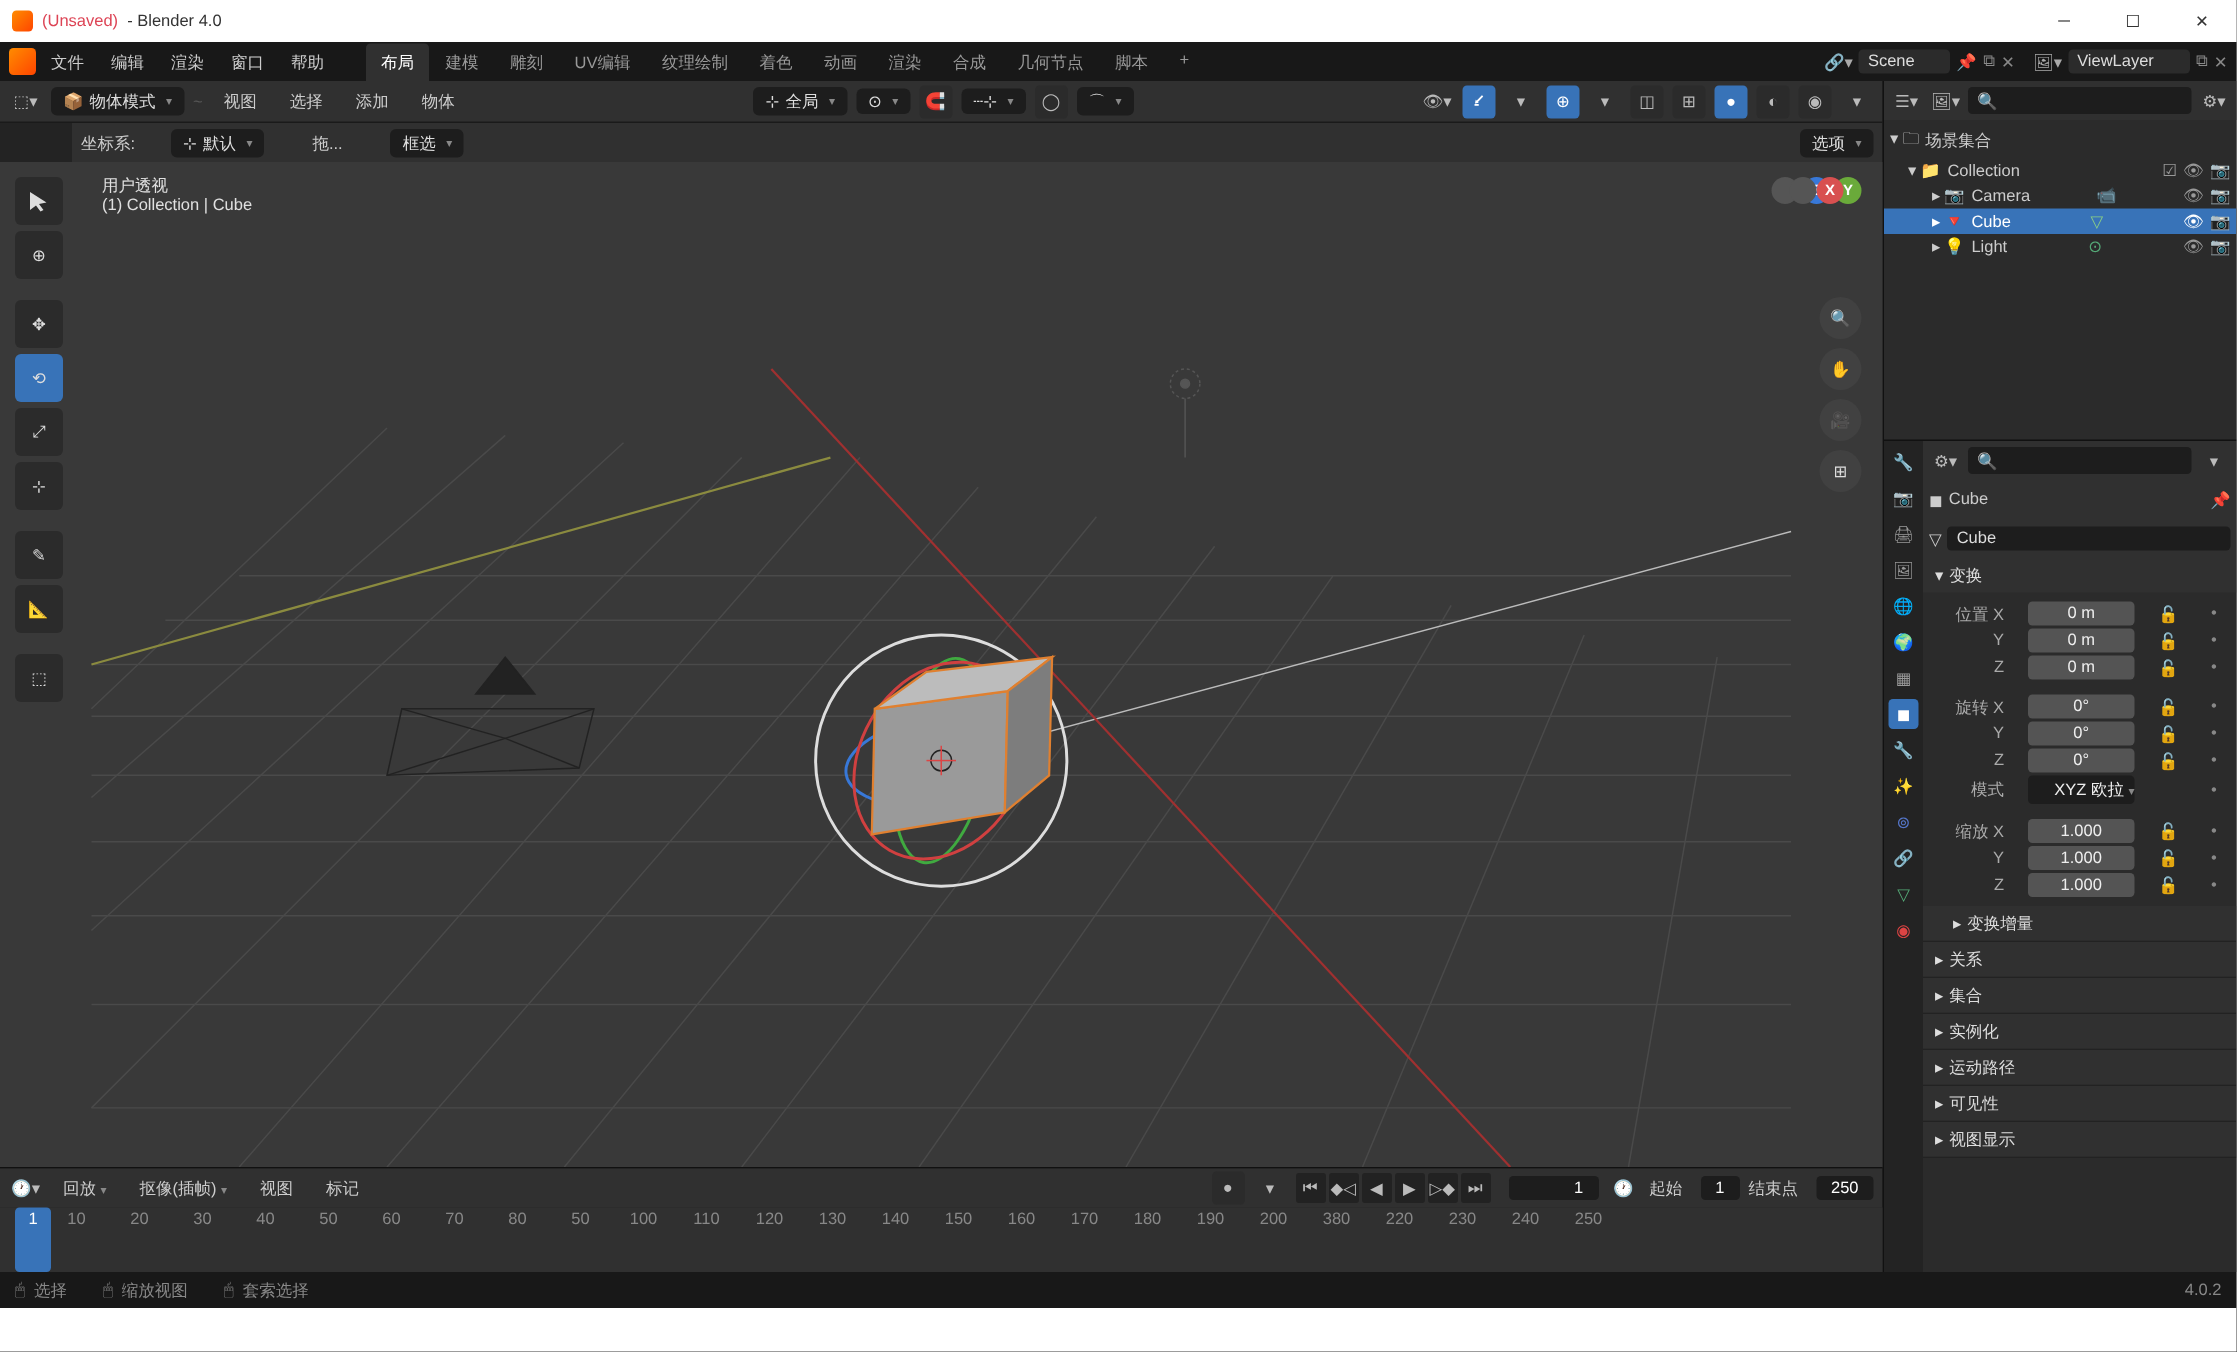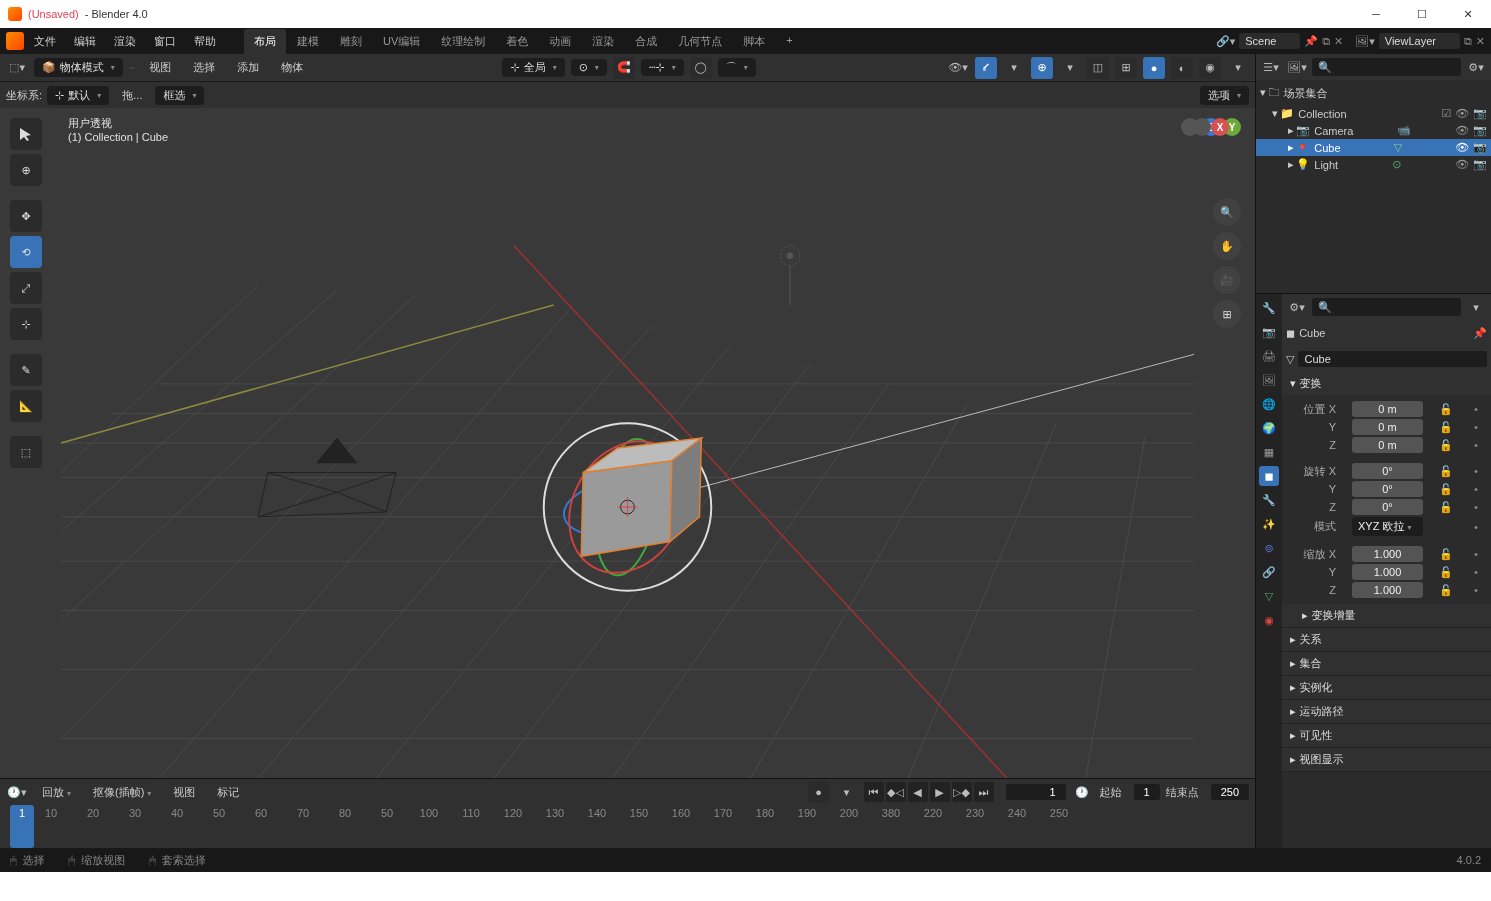--- a/index.html
+++ b/index.html
@@ -19,21 +19,21 @@
 .scene-info { margin-left: auto; display: flex; align-items: center; gap: 4px; }
 .scene-box { background: #2b2b2b; border-radius: 3px; padding: 2px 24px 2px 6px; display: flex; align-items: center; gap: 4px; color: #ddd; }
 .main-body { flex: 1; display: flex; min-height: 0; }
 .viewport-col { flex: 1; display: flex; flex-direction: column; min-width: 0; }
 .view-header { height: 28px; background: #303030; display: flex; align-items: center; padding: 0 6px; gap: 6px; border-bottom: 1px solid #1a1a1a; }
 .dd { background: #1d1d1d; border-radius: 4px; padding: 2px 8px; display: flex; align-items: center; gap: 4px; color: #ddd; cursor: pointer; }
 .caret::after { content: "▾"; font-size: 8px; margin-left: 3px; color: #888; }
 .hdr-btn { width: 22px; height: 22px; display: flex; align-items: center; justify-content: center; border-radius: 3px; cursor: pointer; color: #bbb; }
 .hdr-btn.active { background: #3873b8; color: #fff; }
 .hdr-btn.toggle { background: #2b2b2b; }
-.view-subheader { height: 26px; background: #303030; display: flex; align-items: center; padding: 0 6px; gap: 5px; }
+.view-subheader { height: 26px; background: #303030; display: flex; align-items: center; padding: 0 6px; gap: 24px; margin-left: 48px; }
 .viewport-wrap { flex: 1; display: flex; min-height: 0; position: relative; }
 .toolbar { width: 40px; background: rgba(35,35,35,.0); display: flex; flex-direction: column; gap: 4px; padding: 4px; position: absolute; left: 6px; top: 6px; z-index: 5; }
 .tool { width: 32px; height: 32px; background: #2b2b2b; border-radius: 4px; display: flex; align-items: center; justify-content: center; cursor: pointer; color: #ddd; }
 .tool.active { background: #3873b8; }
 .viewport { flex: 1; background: #393939; position: relative; overflow: hidden; }
 .overlay-text { position: absolute; top: 8px; left: 68px; color: #e0e0e0; font-size: 11px; }
 .gizmo { position: absolute; right: 12px; top: 10px; width: 64px; height: 64px; }
 .axis-dot { position: absolute; width: 18px; height: 18px; border-radius: 50%; display: flex; align-items: center; justify-content: center; color: #fff; font-size: 10px; font-weight: bold; }
 .gizmo-btns { position: absolute; right: 14px; top: 90px; display: flex; flex-direction: column; gap: 6px; }
 .gbtn { width: 28px; height: 28px; background: #414141; border-radius: 50%; display: flex; align-items: center; justify-content: center; cursor: pointer; color: #ddd; }
@@ -444,21 +444,21 @@
                   <span class="lock">•</span>
                 </div>
               <div class="prop-row">
                   <label>Z</label>
                   <div class="num-field">0°</div>
                   <span class="lock">🔓</span>
                   <span class="lock">•</span>
                 </div>
               <div class="prop-row">
                   <label>模式</label>
-                  <div class="num-field caret" style="background:#1d1d1d;text-align:left;padding-left:6px">XYZ 欧拉</div>
+                  <div class="num-field caret" style="background:#1d1d1d;text-align:right;padding-left:6px">XYZ 欧拉</div>
                   <span class="lock"></span>
                   <span class="lock">•</span>
                 </div>
               <div style="height:6px"></div>
               <div class="prop-row">
                   <label>缩放 X</label>
                   <div class="num-field">1.000</div>
                   <span class="lock">🔓</span>
                   <span class="lock">•</span>
                 </div>

